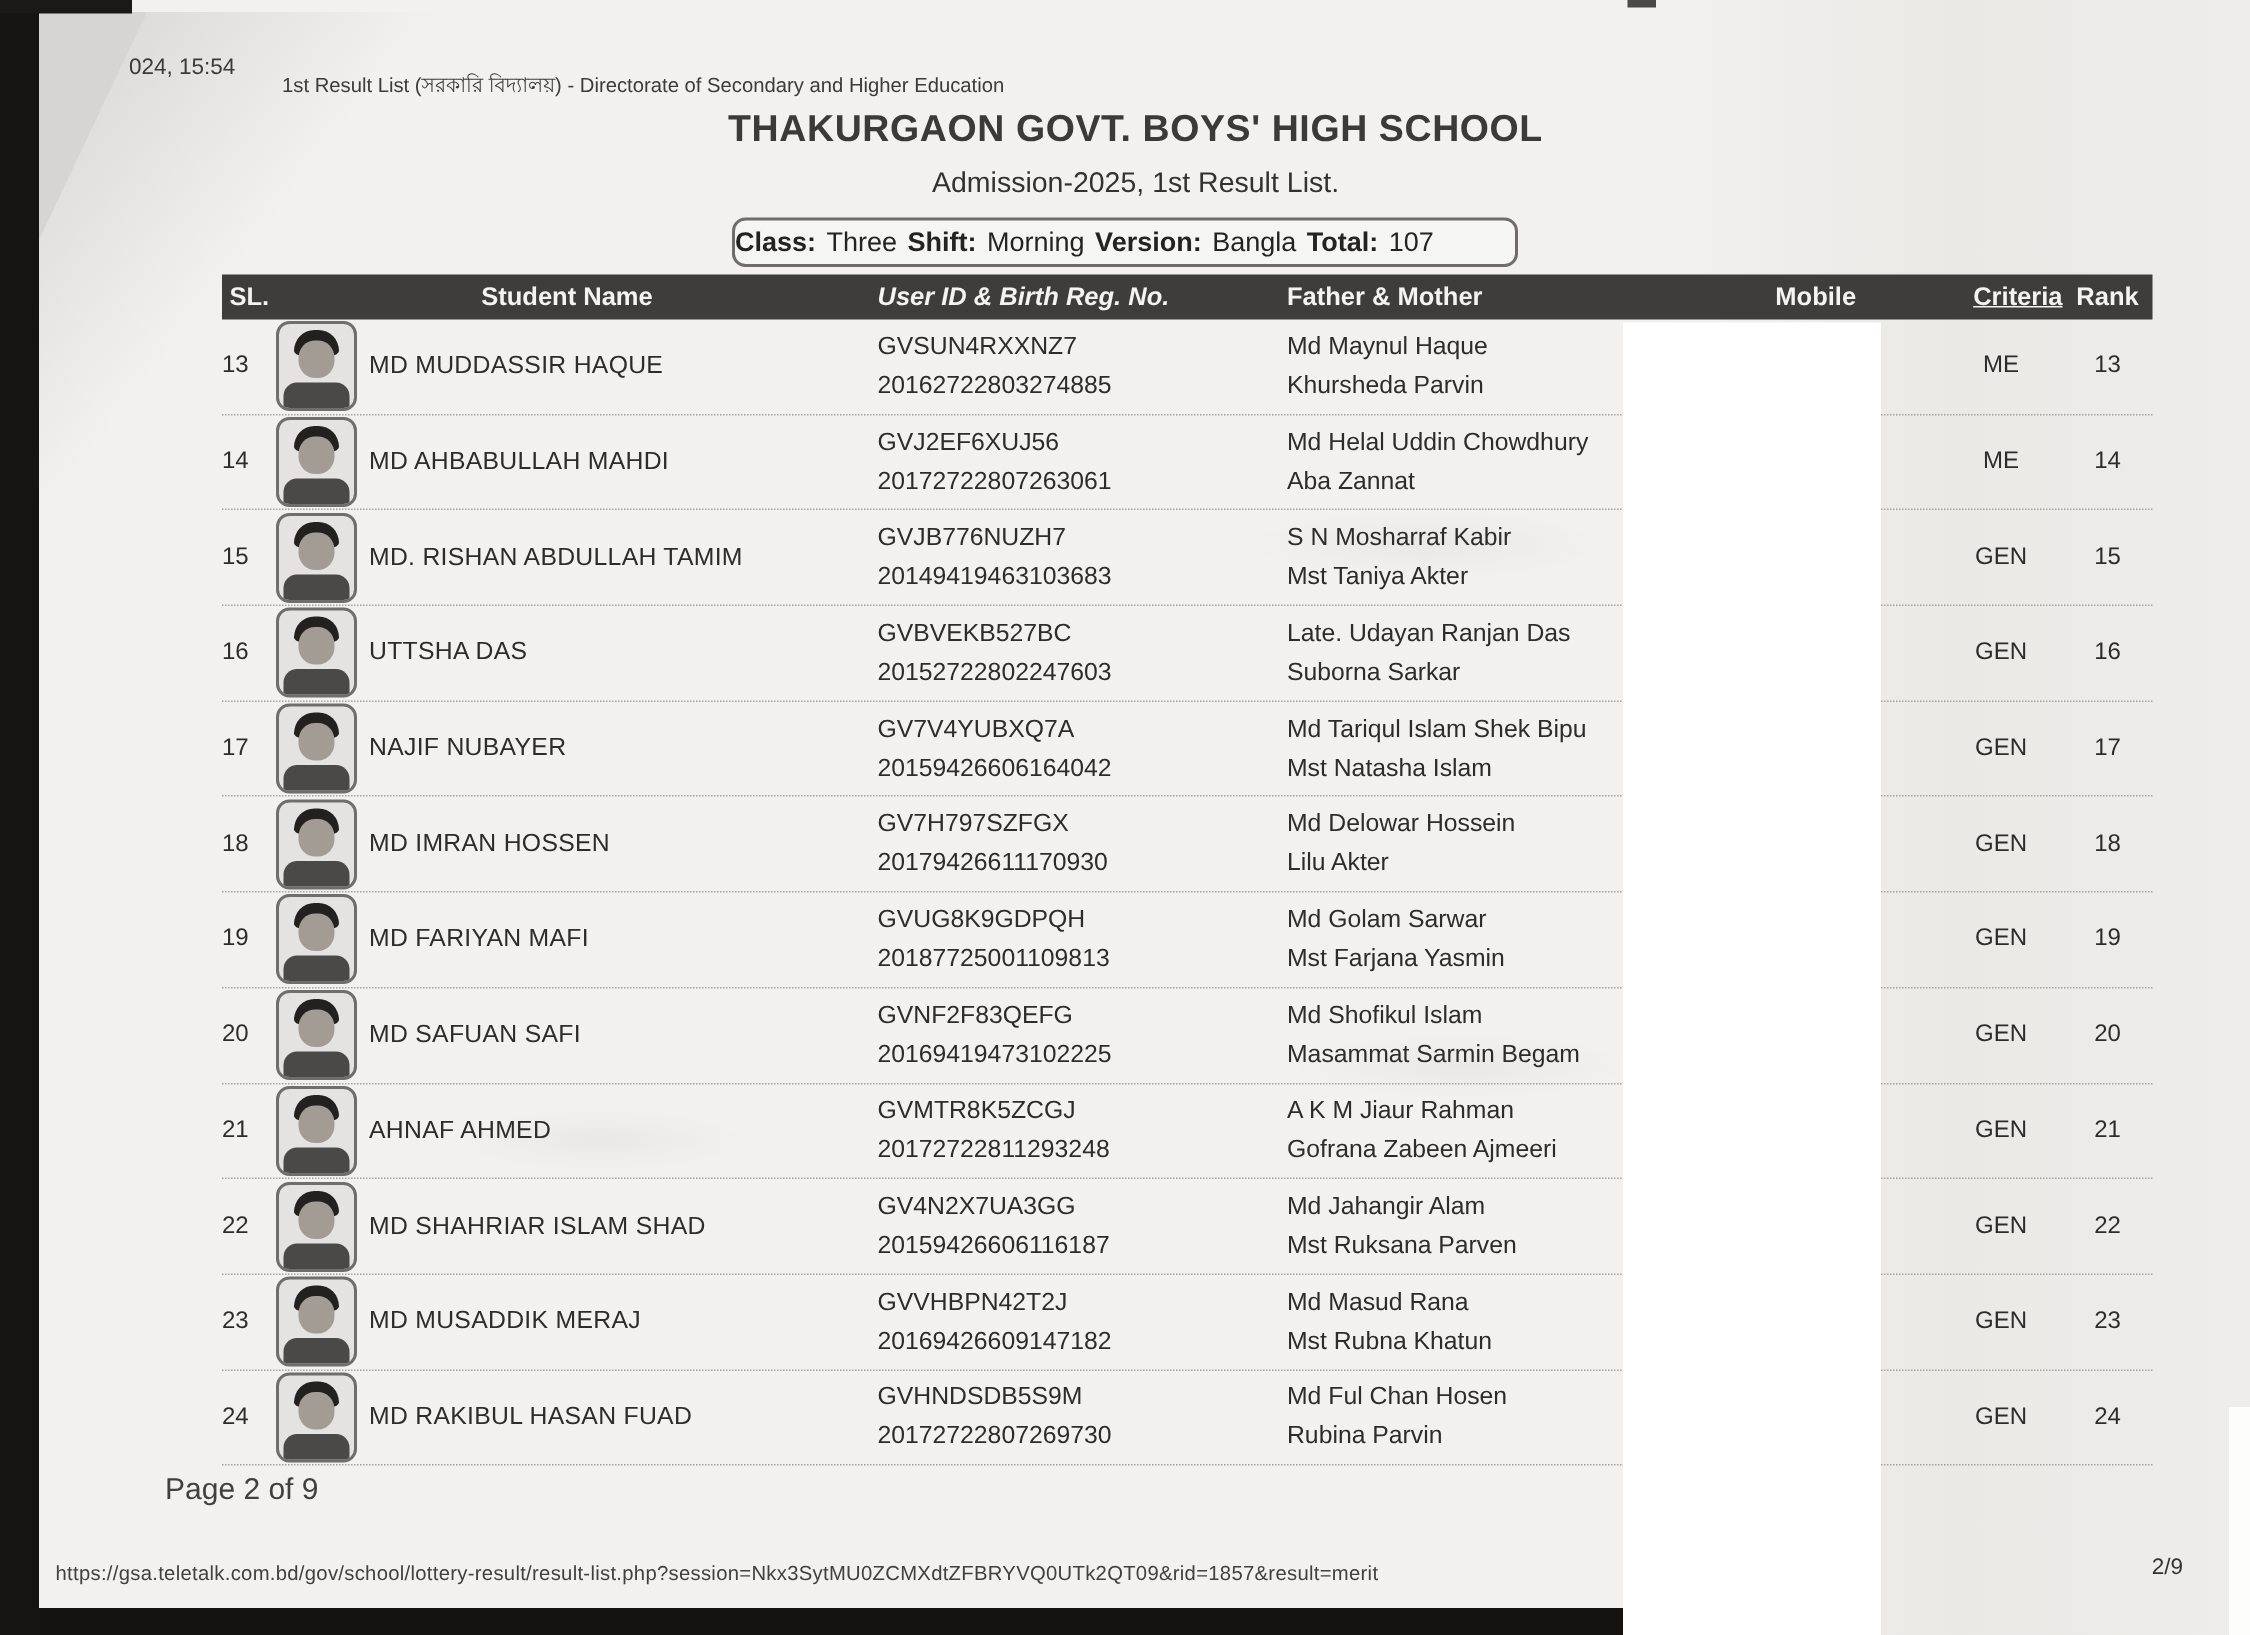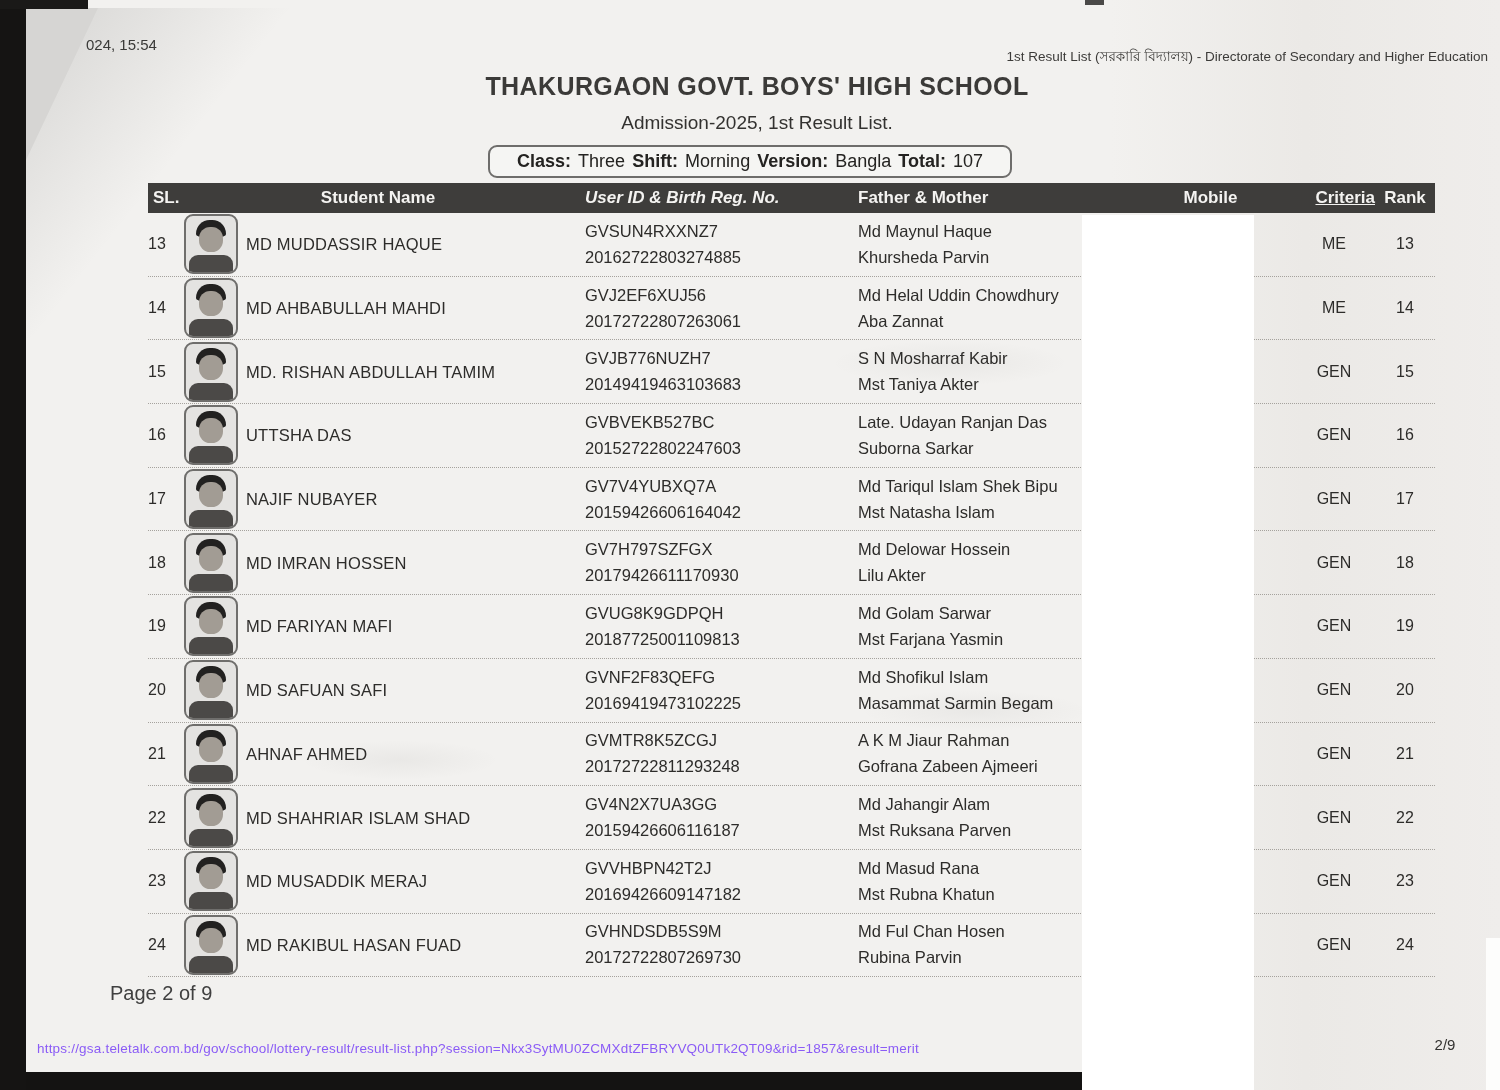--- a/index.html
+++ b/index.html
@@ -20,28 +20,28 @@
   .redaction-strip{position:absolute;left:1082px;top:215px;width:172px;height:875px;background:#ffffff;z-index:5;}
   .edge-right-white{position:absolute;left:1486px;top:938px;width:14px;height:152px;background:#fdfdfc;z-index:5;}
   .smudge{position:absolute;z-index:1;pointer-events:none;
     background:radial-gradient(ellipse at center,rgba(70,68,64,0.05),rgba(70,68,64,0) 70%);}
   .smudge.a{left:830px;top:340px;width:240px;height:46px;}
   .smudge.b{left:860px;top:690px;width:230px;height:42px;}
   .smudge.c{left:300px;top:740px;width:200px;height:40px;}
 
   
   .meta-datetime{position:absolute;left:86px;top:36px;font-size:15px;color:#3a3a38;z-index:2;}
-  .doc-header{position:absolute;left:188px;top:46px;width:1300px;text-align:right;
+  .doc-header{position:absolute;left:188px;top:46px;width:1300px;text-align:left;
     font-size:13.5px;color:#3c3b39;z-index:2;}
   .school-title{position:absolute;left:7px;top:72px;width:1500px;text-align:center;
     font-size:25px;font-weight:bold;color:#3b3a38;letter-spacing:0.4px;z-index:2;}
   .subtitle{position:absolute;left:7px;top:112px;width:1500px;text-align:center;
     font-size:19px;color:#333230;z-index:2;}
   .info-box{position:absolute;left:488px;top:145px;width:520px;height:29px;
-    border:2px solid #6e6d6b;border-radius:9px;display:flex;align-items:center;justify-content:center;
+    border:2px solid #6e6d6b;border-radius:9px;display:flex;align-items:center;
     gap:7px;font-size:18px;color:#242321;background:rgba(252,252,251,0.35);z-index:2;}
   .info-box b{font-weight:bold;}
 
   
   .rtable{position:absolute;left:108px;top:183px;width:1287px;z-index:2;color:#2d2c2a;margin-left:40px;}
   .thead{position:relative;height:30px;background:#3e3d3b;color:#f4f3f1;}
   .th{position:absolute;top:50%;transform:translateY(-50%);font-weight:bold;font-size:17px;white-space:nowrap;}
   .th-sl{left:5px;}
   .th-name{left:60px;width:340px;text-align:center;}
   .th-uid{left:437px;font-style:italic;}
@@ -68,21 +68,21 @@
     background:#e4e3e1;overflow:hidden;}
   .photo .hair{position:absolute;top:4px;left:50%;transform:translateX(-50%);width:30px;height:17px;
     background:#222120;border-radius:50% 50% 20% 20% / 90% 90% 20% 20%;}
   .photo .face{position:absolute;top:11px;left:50%;transform:translateX(-50%);width:24px;height:25px;
     background:#a29c94;border-radius:46%;}
   .photo .torso{position:absolute;bottom:-2px;left:50%;transform:translateX(-50%);width:44px;height:19px;
     background:#4b4947;border-radius:9px 9px 0 0;}
 
   
   .page-label{position:absolute;left:110px;top:982px;font-size:20px;color:#404040;z-index:2;}
-  .print-url{position:absolute;left:37px;top:1041px;font-size:13.5px;color:#8b5cf6;letter-spacing:0.2px;z-index:2;}
+  .print-url{position:absolute;left:37px;top:1041px;font-size:13.5px;color:#404040;letter-spacing:0.2px;z-index:2;}
   .page-indicator{position:absolute;left:1405px;top:1036px;width:80px;text-align:center;
     font-size:15px;color:#333230;z-index:6;}
 </style>
 </head>
 <body>
 
 <div class="corner-soft"></div>
 <div class="corner-shadow"></div>
 <div class="smudge a"></div>
 <div class="smudge b"></div>

